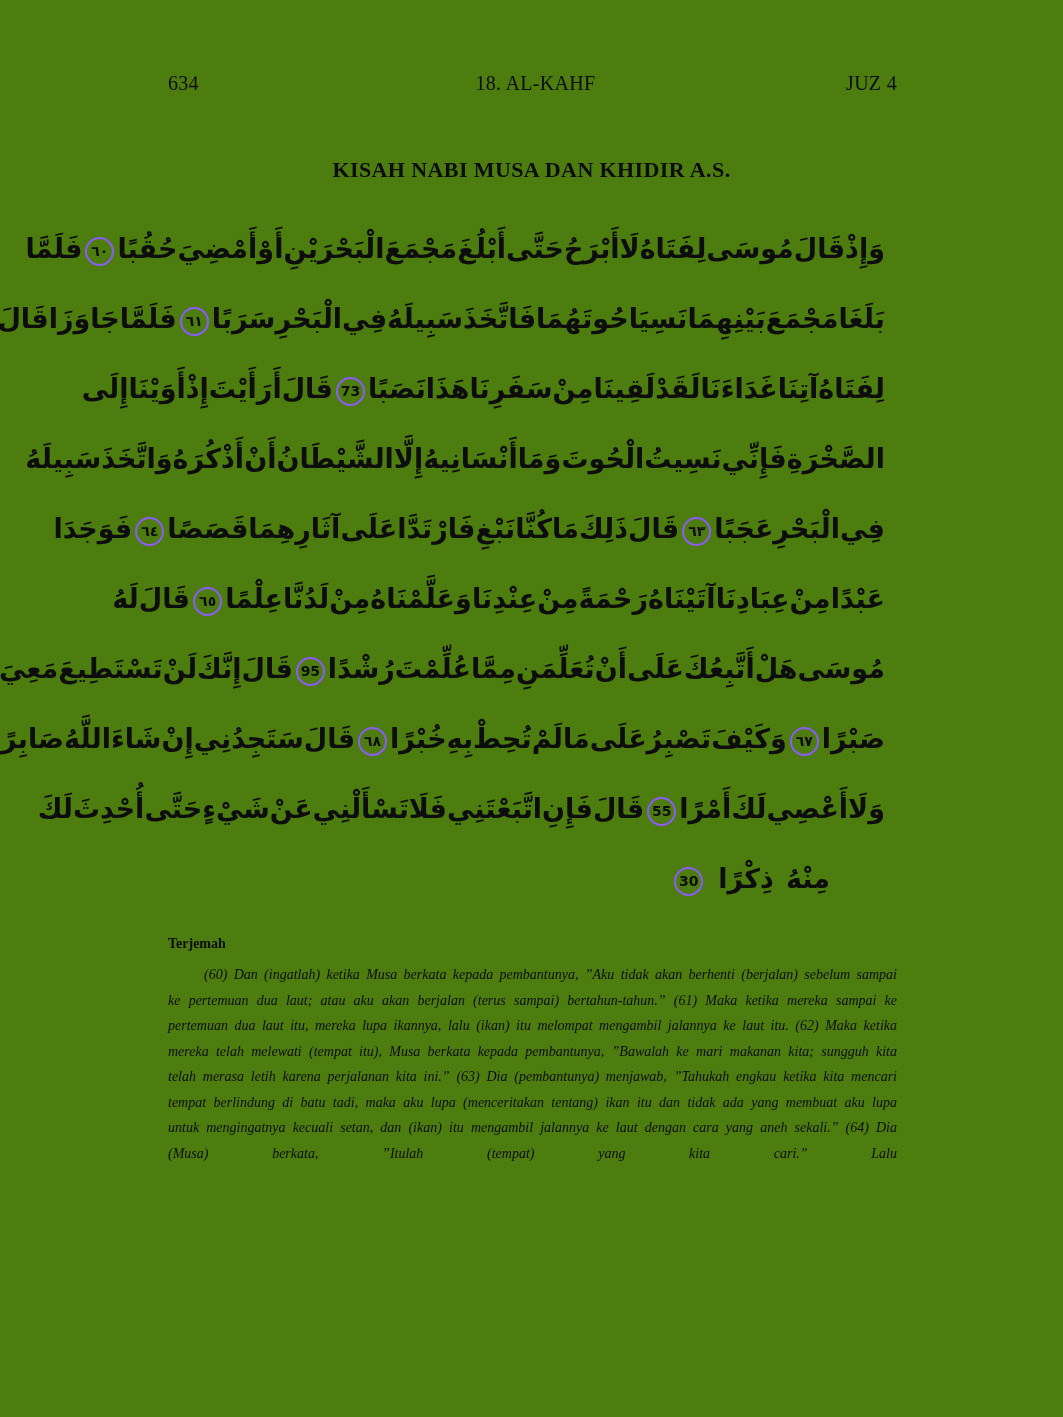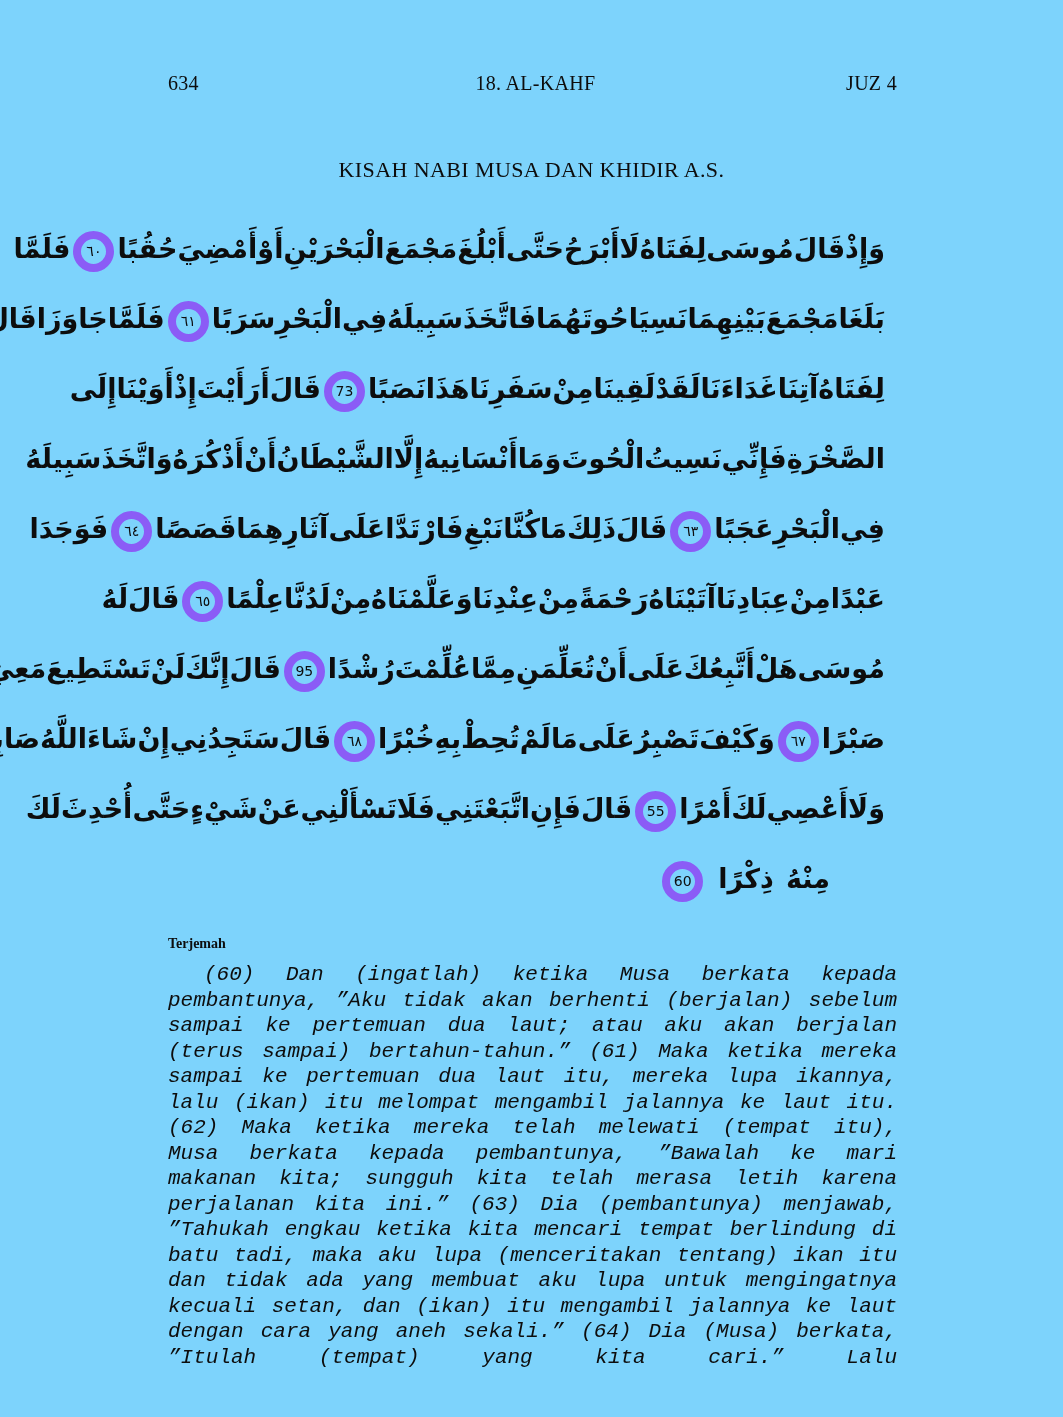--- a/index.html
+++ b/index.html
@@ -1,41 +1,41 @@
 <!DOCTYPE html>
 <html lang="id"><head>
 <meta charset="utf-8">
 <style>
   html,body{margin:0;padding:0;background:#e8e8e8;}
   .page{
     position:relative;
     width:1063px;height:1417px;
     margin:0 auto;
-    background:#7dd3fc;
+    background:#4d7c0f;
     color:#0d0d0d;
     overflow:hidden;
     font-family:"Liberation Serif", serif;
   }
   
   .runhead{
     margin:0 166px 0 168px;
     padding-top:72px;
     display:flex;
     justify-content:space-between;
     align-items:baseline;
     font-size:20px;
     line-height:23px;
     letter-spacing:0.3px;
   }
   .runhead .center{position:absolute;left:8px;right:0;text-align:center;}
   
   .section-title{
     margin-top:62px;
     text-align:center;
-    font-weight:normal;
+    font-weight:bold;
     font-size:22px;
     letter-spacing:0.4px;
   }
   
   .arabic-block{
     direction:rtl;
     margin:30px 178px 0 112px; 
     width:773px;
   }
   .arabic-line{
@@ -54,44 +54,43 @@
     justify-content:flex-start;
     gap:12px;
     padding-right:55px;
   }
   .aword{display:inline-block;}
   .ayah-num{
     display:inline-flex;
     align-items:center;
     justify-content:center;
     width:25px;height:25px;
-    border:8px solid #8b5cf6;
+    border:2px solid #8b5cf6;
     border-radius:50%;
     font-size:14px;
-    font-weight:normal;
+    font-weight:bold;
     flex:0 0 auto;
     margin:6px 3px 0 3px;
   }
   
   .terjemah-heading{
     margin:18px 166px 0 168px;
     font-weight:bold;
     font-size:14px;
     line-height:26px;
   }
   .terjemah-body{
     margin:5px 166px 0 168px;
     font-style:italic;
-    font-size:21px;
+    font-size:14px;
     line-height:25.5px;
     text-align:justify;
     text-align-last:justify;
     text-indent:36px;
     word-spacing:2px;
-    font-family:Liberation Mono, monospace;
   }
 </style>
 </head>
 <body>
 
 <div class="page">
 
   <div class="runhead">
     <span>634</span>
     <span class="center">18. AL-KAHF</span>
@@ -247,21 +246,21 @@
         <span class="aword">تَسْأَلْنِي</span>
         <span class="aword">عَنْ</span>
         <span class="aword">شَيْءٍ</span>
         <span class="aword">حَتَّى</span>
         <span class="aword">أُحْدِثَ</span>
         <span class="aword">لَكَ</span>
       </div>
       <div class="arabic-line last">
         <span class="aword">مِنْهُ</span>
         <span class="aword">ذِكْرًا</span>
-        <span class="ayah-num">60</span>
+        <span class="ayah-num">30</span>
       </div>
     </div>
 
   <div class="terjemah-heading">Terjemah</div>
 
   <p class="terjemah-body">(60) Dan (ingatlah) ketika Musa berkata kepada pembantunya, ”Aku tidak akan berhenti (berjalan) sebelum sampai ke pertemuan dua laut; atau aku akan berjalan (terus sampai) bertahun-tahun.” (61) Maka ketika mereka sampai ke pertemuan dua laut itu, mereka lupa ikannya, lalu (ikan) itu melompat mengambil jalannya ke laut itu. (62) Maka ketika mereka telah melewati (tempat itu), Musa berkata kepada pembantunya, ”Bawalah ke mari makanan kita; sungguh kita telah merasa letih karena perjalanan kita ini.” (63) Dia (pembantunya) menjawab, ”Tahukah engkau ketika kita mencari tempat berlindung di batu tadi, maka aku lupa (menceritakan tentang) ikan itu dan tidak ada yang membuat aku lupa untuk mengingatnya kecuali setan, dan (ikan) itu mengambil jalannya ke laut dengan cara yang aneh sekali.” (64) Dia (Musa) berkata, ”Itulah (tempat) yang kita cari.” Lalu</p>
 
 </div>
 
 </body></html>

